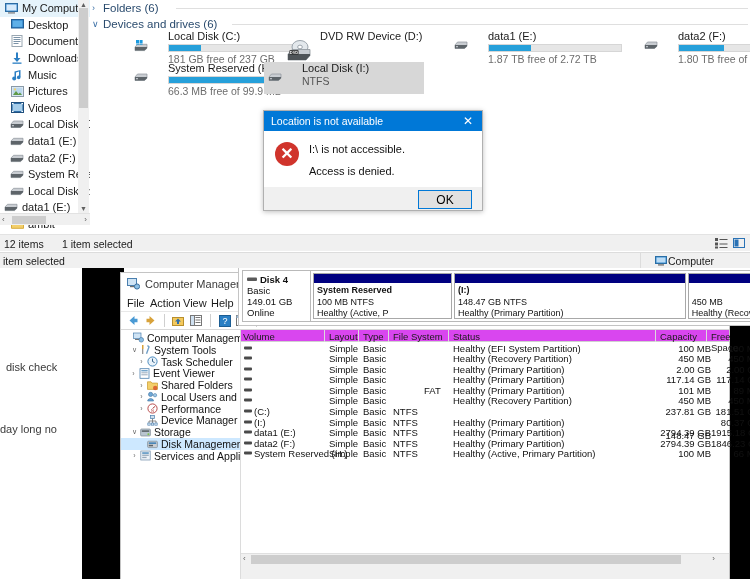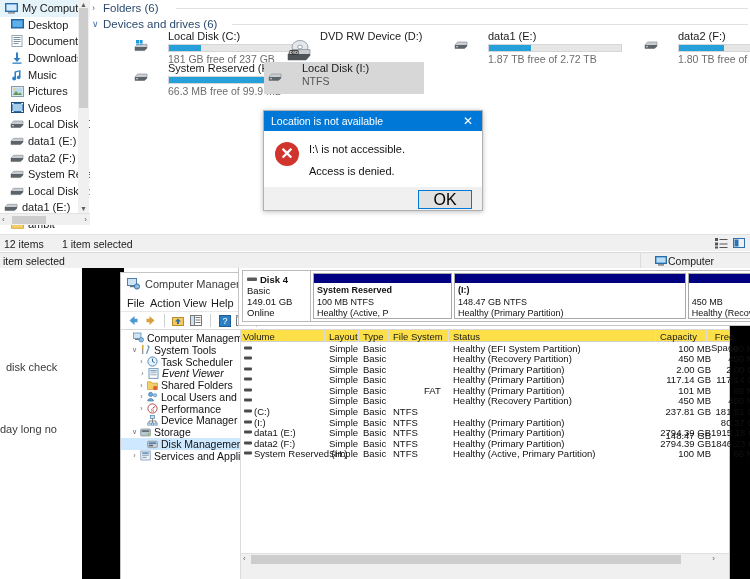--- a/index.html
+++ b/index.html
@@ -73,21 +73,21 @@
   
   .dialog { position:absolute; left:263px; top:110px; width:220px; height:101px; background:#f0f0f0; border:1px solid #b0b0b0; box-shadow:0 1px 5px rgba(0,0,0,.25); }
   .dlg-title { position:absolute; left:0; top:0; width:100%; height:20px; background:#0078d7; color:#fff; }
   .dlg-title .t { position:absolute; left:7px; top:4px; font-size:10.5px; }
   .dlg-close { position:absolute; right:0; top:0; width:28px; height:20px; display:flex; align-items:center; justify-content:center; color:#fff; font-size:12px; }
   .dlg-body { position:absolute; left:0; top:20px; width:100%; height:56px; background:#fff; }
   .err-icon { position:absolute; left:11px; top:11px; width:24px; height:24px; border-radius:50%; background:#d0342c; display:flex; align-items:center; justify-content:center; color:#fff; font-size:16px; font-weight:bold; line-height:1;}
   .dlg-l1 { position:absolute; left:45px; top:12px; font-size:11px; color:#111; }
   .dlg-l2 { position:absolute; left:45px; top:34px; font-size:11px; color:#111; }
   .dlg-foot { position:absolute; left:0; top:76px; width:100%; height:25px; }
-  .dlg-ok { position:absolute; right:10px; top:3px; width:54px; height:19px; background:#e1e1e1; border:1px solid #0078d7; font-size:16px; display:flex; align-items:center; justify-content:center; color:#000; }
+  .dlg-ok { position:absolute; right:10px; top:3px; width:54px; height:19px; background:#e1e1e1; border:1px solid #0078d7; font-size:12px; display:flex; align-items:center; justify-content:center; color:#000; }
 
   
   .cmw { position:absolute; left:120px; top:272px; width:610px; height:307px; background:#f0f0f0; border:1px solid #c4c4c4; }
   .cmw-title { position:absolute; left:0; top:0; width:100%; height:22px; background:#fff; }
   .cmw-title .ico { position:absolute; left:6px; top:4px; }
   .cmw-title .t { position:absolute; left:24px; top:5px; font-size:11px; color:#3a3a3a; }
   .wbtn { position:absolute; top:0; width:32px; height:22px; display:flex; align-items:center; justify-content:center; color:#808080; font-size:11px; }
   .wbtn.min { right:78px; } .wbtn.max { right:44px; } .wbtn.cls { right:8px; }
 
   .cmw-menu { position:absolute; left:0; top:22px; width:100%; height:17px; background:#fff; border-bottom:1px solid #e8e8e8; }
@@ -101,21 +101,21 @@
 
   .cm-tree { width:120px; height:100%; background:#fff; border-right:1px solid #dcdcdc; padding-top:2px; overflow:hidden; }
   .tnode { height:11.8px; display:flex; align-items:center; white-space:nowrap; font-size:10.5px; color:#111; }
   .tnode.sel { background:#cde8ff; }
   .tchev { width:9px; text-align:center; font-size:7px; color:#6b6b6b; flex:0 0 9px; }
   .tico { width:12px; height:11px; margin-right:3px; flex:0 0 12px; display:flex; align-items:center; justify-content:center;}
 
   .cm-right { flex:1; height:100%; position:relative; background:#fff; }
 
   
-  .vol-head { position:absolute; left:0; top:0; width:100%; height:12px; background:#fde047; border-bottom:1px solid #d0d0d0;text-align:center; }
+  .vol-head { position:absolute; left:0; top:0; width:100%; height:12px; background:#d946ef; border-bottom:1px solid #d0d0d0; }
   .vh { position:absolute; top:1px; font-size:9.5px; color:#1a1a1a; }
   .vhsep { position:absolute; top:0; width:1px; height:12px; background:#dcdcdc; }
 
   .vol-rows { position:absolute; left:0; top:12px; width:100%; }
   .vrow { position:relative; height:10.6px; font-size:9.5px; color:#111; }
   .vc { position:absolute; top:0.5px; white-space:nowrap; }
   .vol-ico { position:absolute; left:3px; top:3.5px; width:8px; height:4px; }
 
   .vol-hsb { position:absolute; left:0; bottom:15px; width:100%; height:11px; background:#f0f0f0; border-top:1px solid #e0e0e0;}
   .vol-hsb .thumb { position:absolute; left:10px; top:1px; width:430px; height:9px; background:#cdcdcd;}
@@ -559,21 +559,21 @@
           <div class="tnode" style="padding-left: 16px;">
             <span class="tchev">›</span>
             <span class="tico">
               <svg class="gi" width="11" height="11" viewBox="0 0 11 11">
                 <circle cx="5.5" cy="5.5" r="4.6" fill="#e8f2fa" stroke="#3a7fb5" stroke-width=".9"></circle>
                 <path d="M5.5 2.6 L5.5 5.5 L7.6 6.6" stroke="#22527c" stroke-width=".9" fill="none"></path>
               </svg>
             </span>
             <span>Task Scheduler</span>
           </div>
-          <div class="tnode" style="padding-left: 17px; font-style: italic;">
+          <div class="tnode" style="padding-left: 8px;">
             <span class="tchev">›</span>
             <span class="tico">
               <svg class="gi" width="11" height="11" viewBox="0 0 11 11">
                 <rect x="1" y="0.7" width="9" height="9.6" fill="#fff" stroke="#4a7fae" stroke-width=".8"></rect>
                 <rect x="2.3" y="2.3" width="6.4" height="1" fill="#3a7fb5"></rect>
                 <rect x="2.3" y="4.3" width="6.4" height="1" fill="#9ab"></rect>
                 <rect x="2.3" y="6.3" width="6.4" height="1" fill="#9ab"></rect>
               </svg>
             </span>
             <span>Event Viewer</span>

